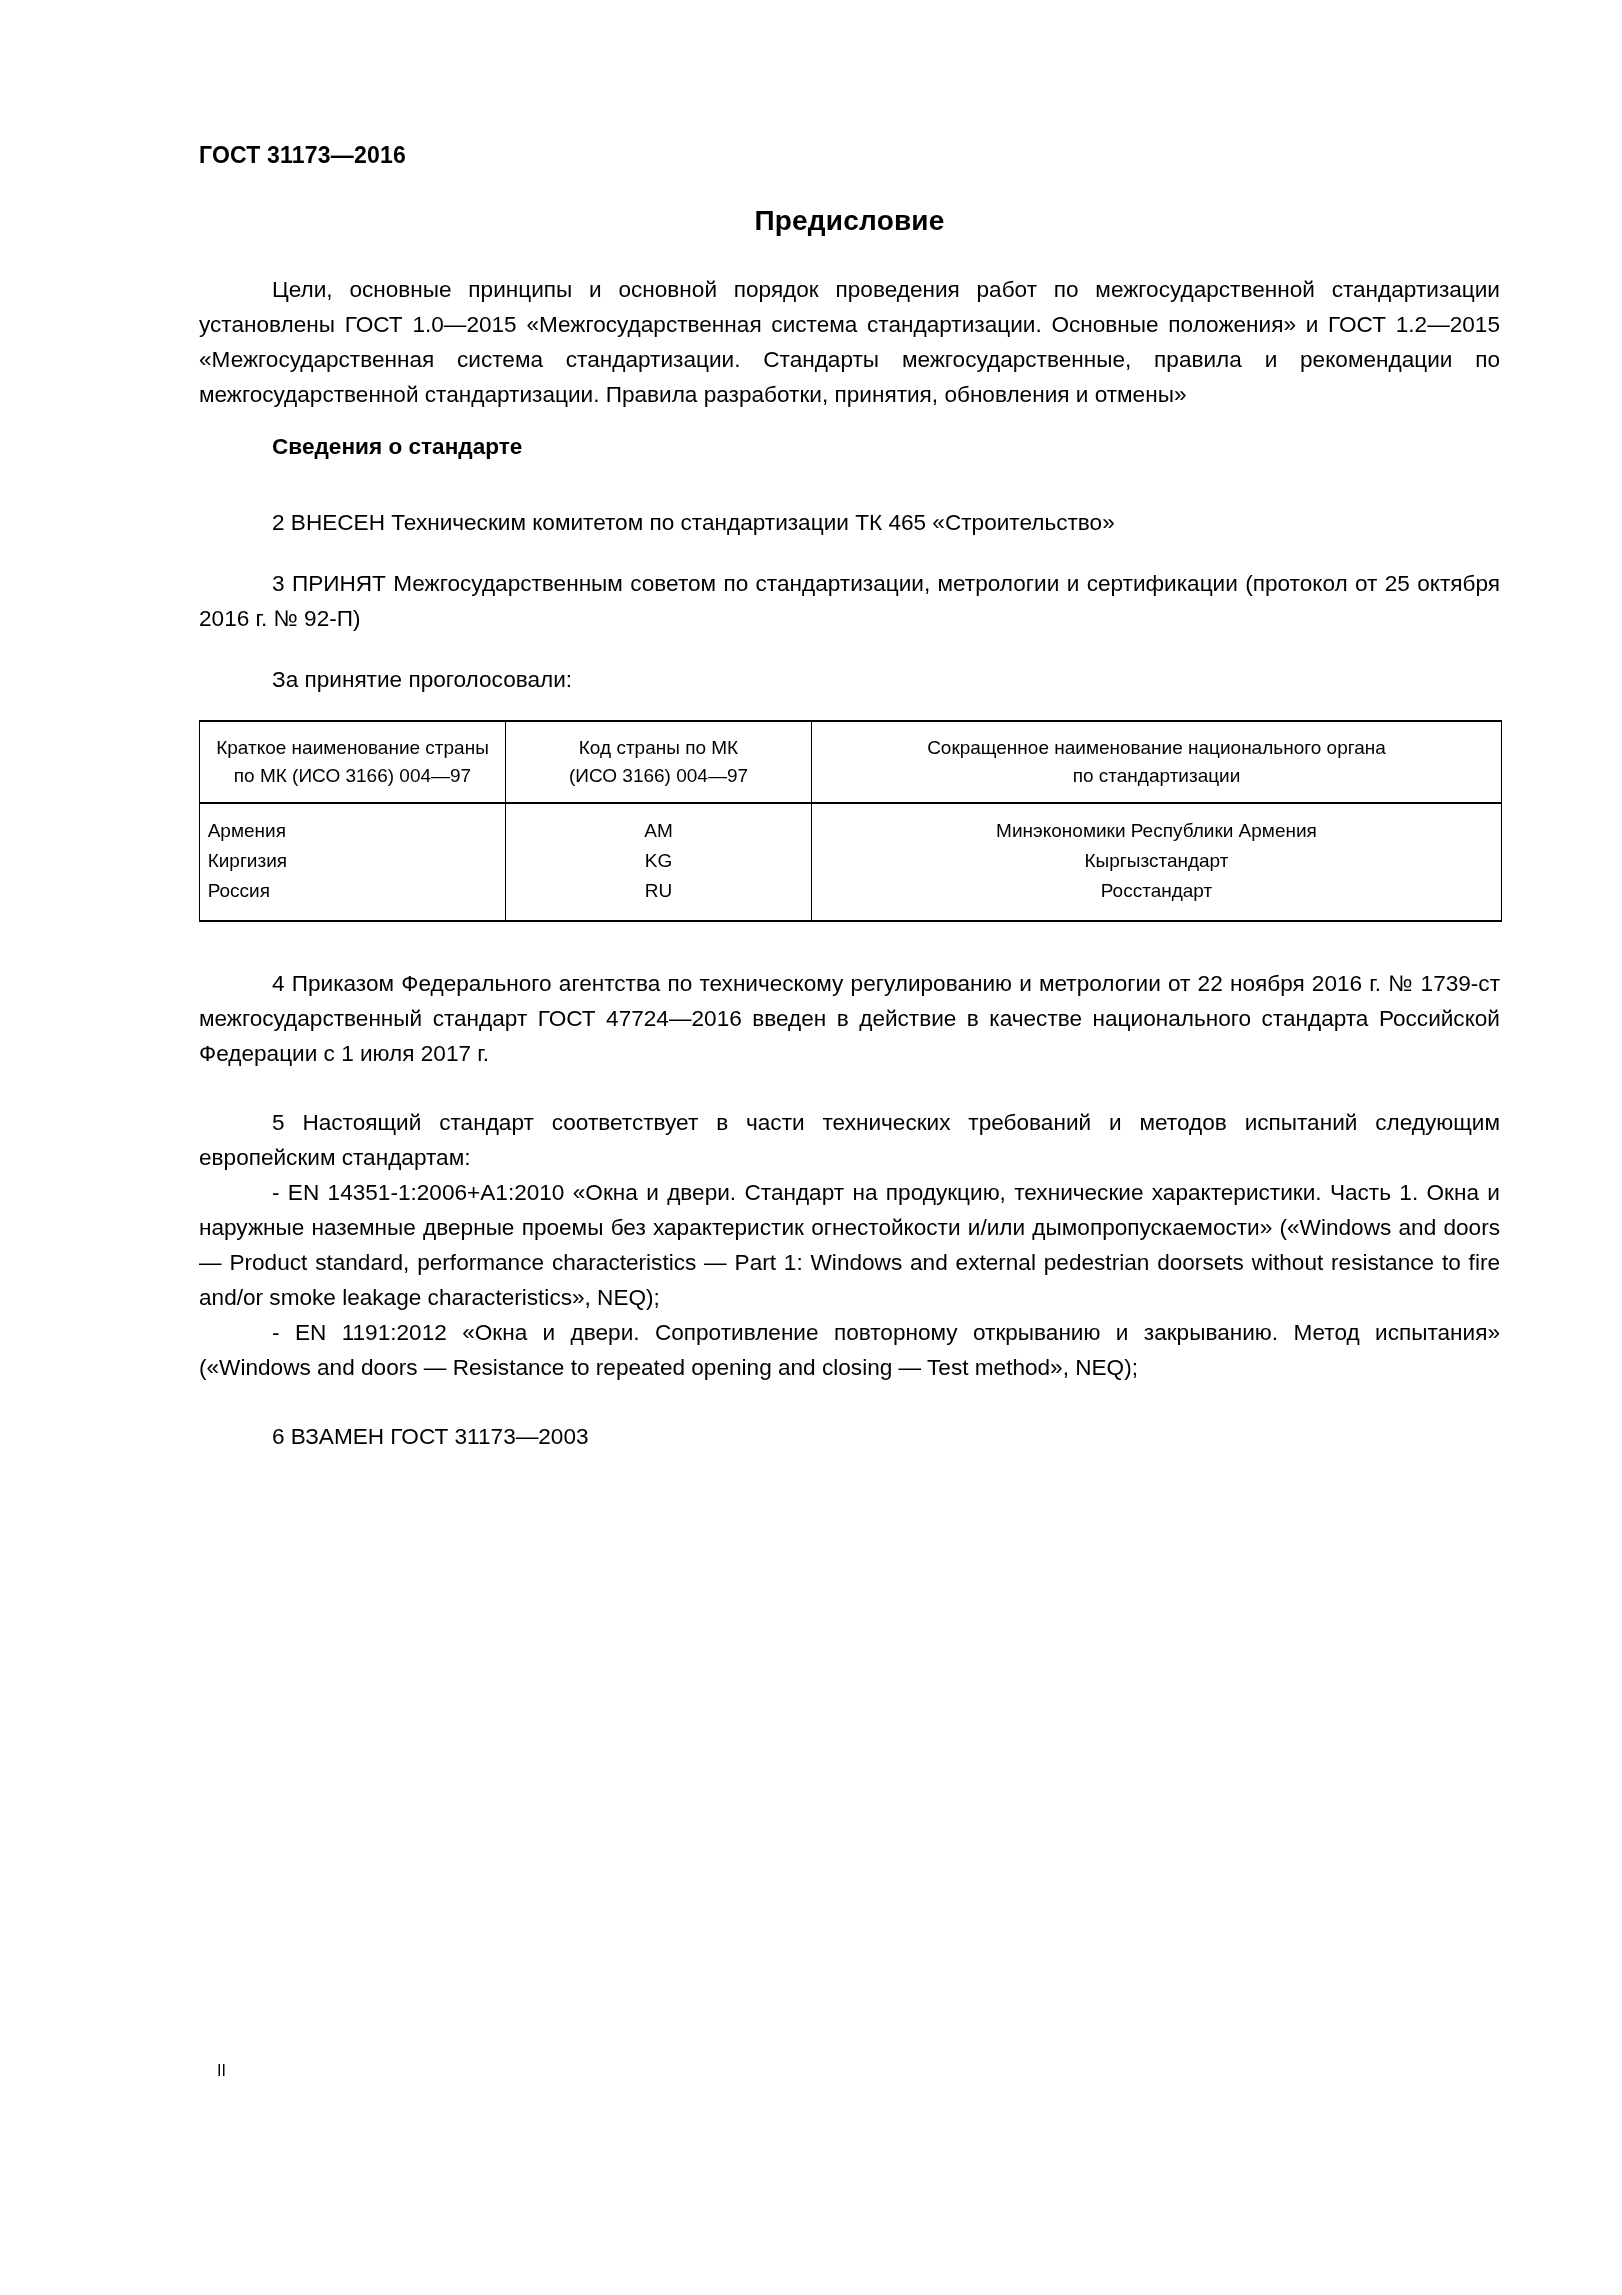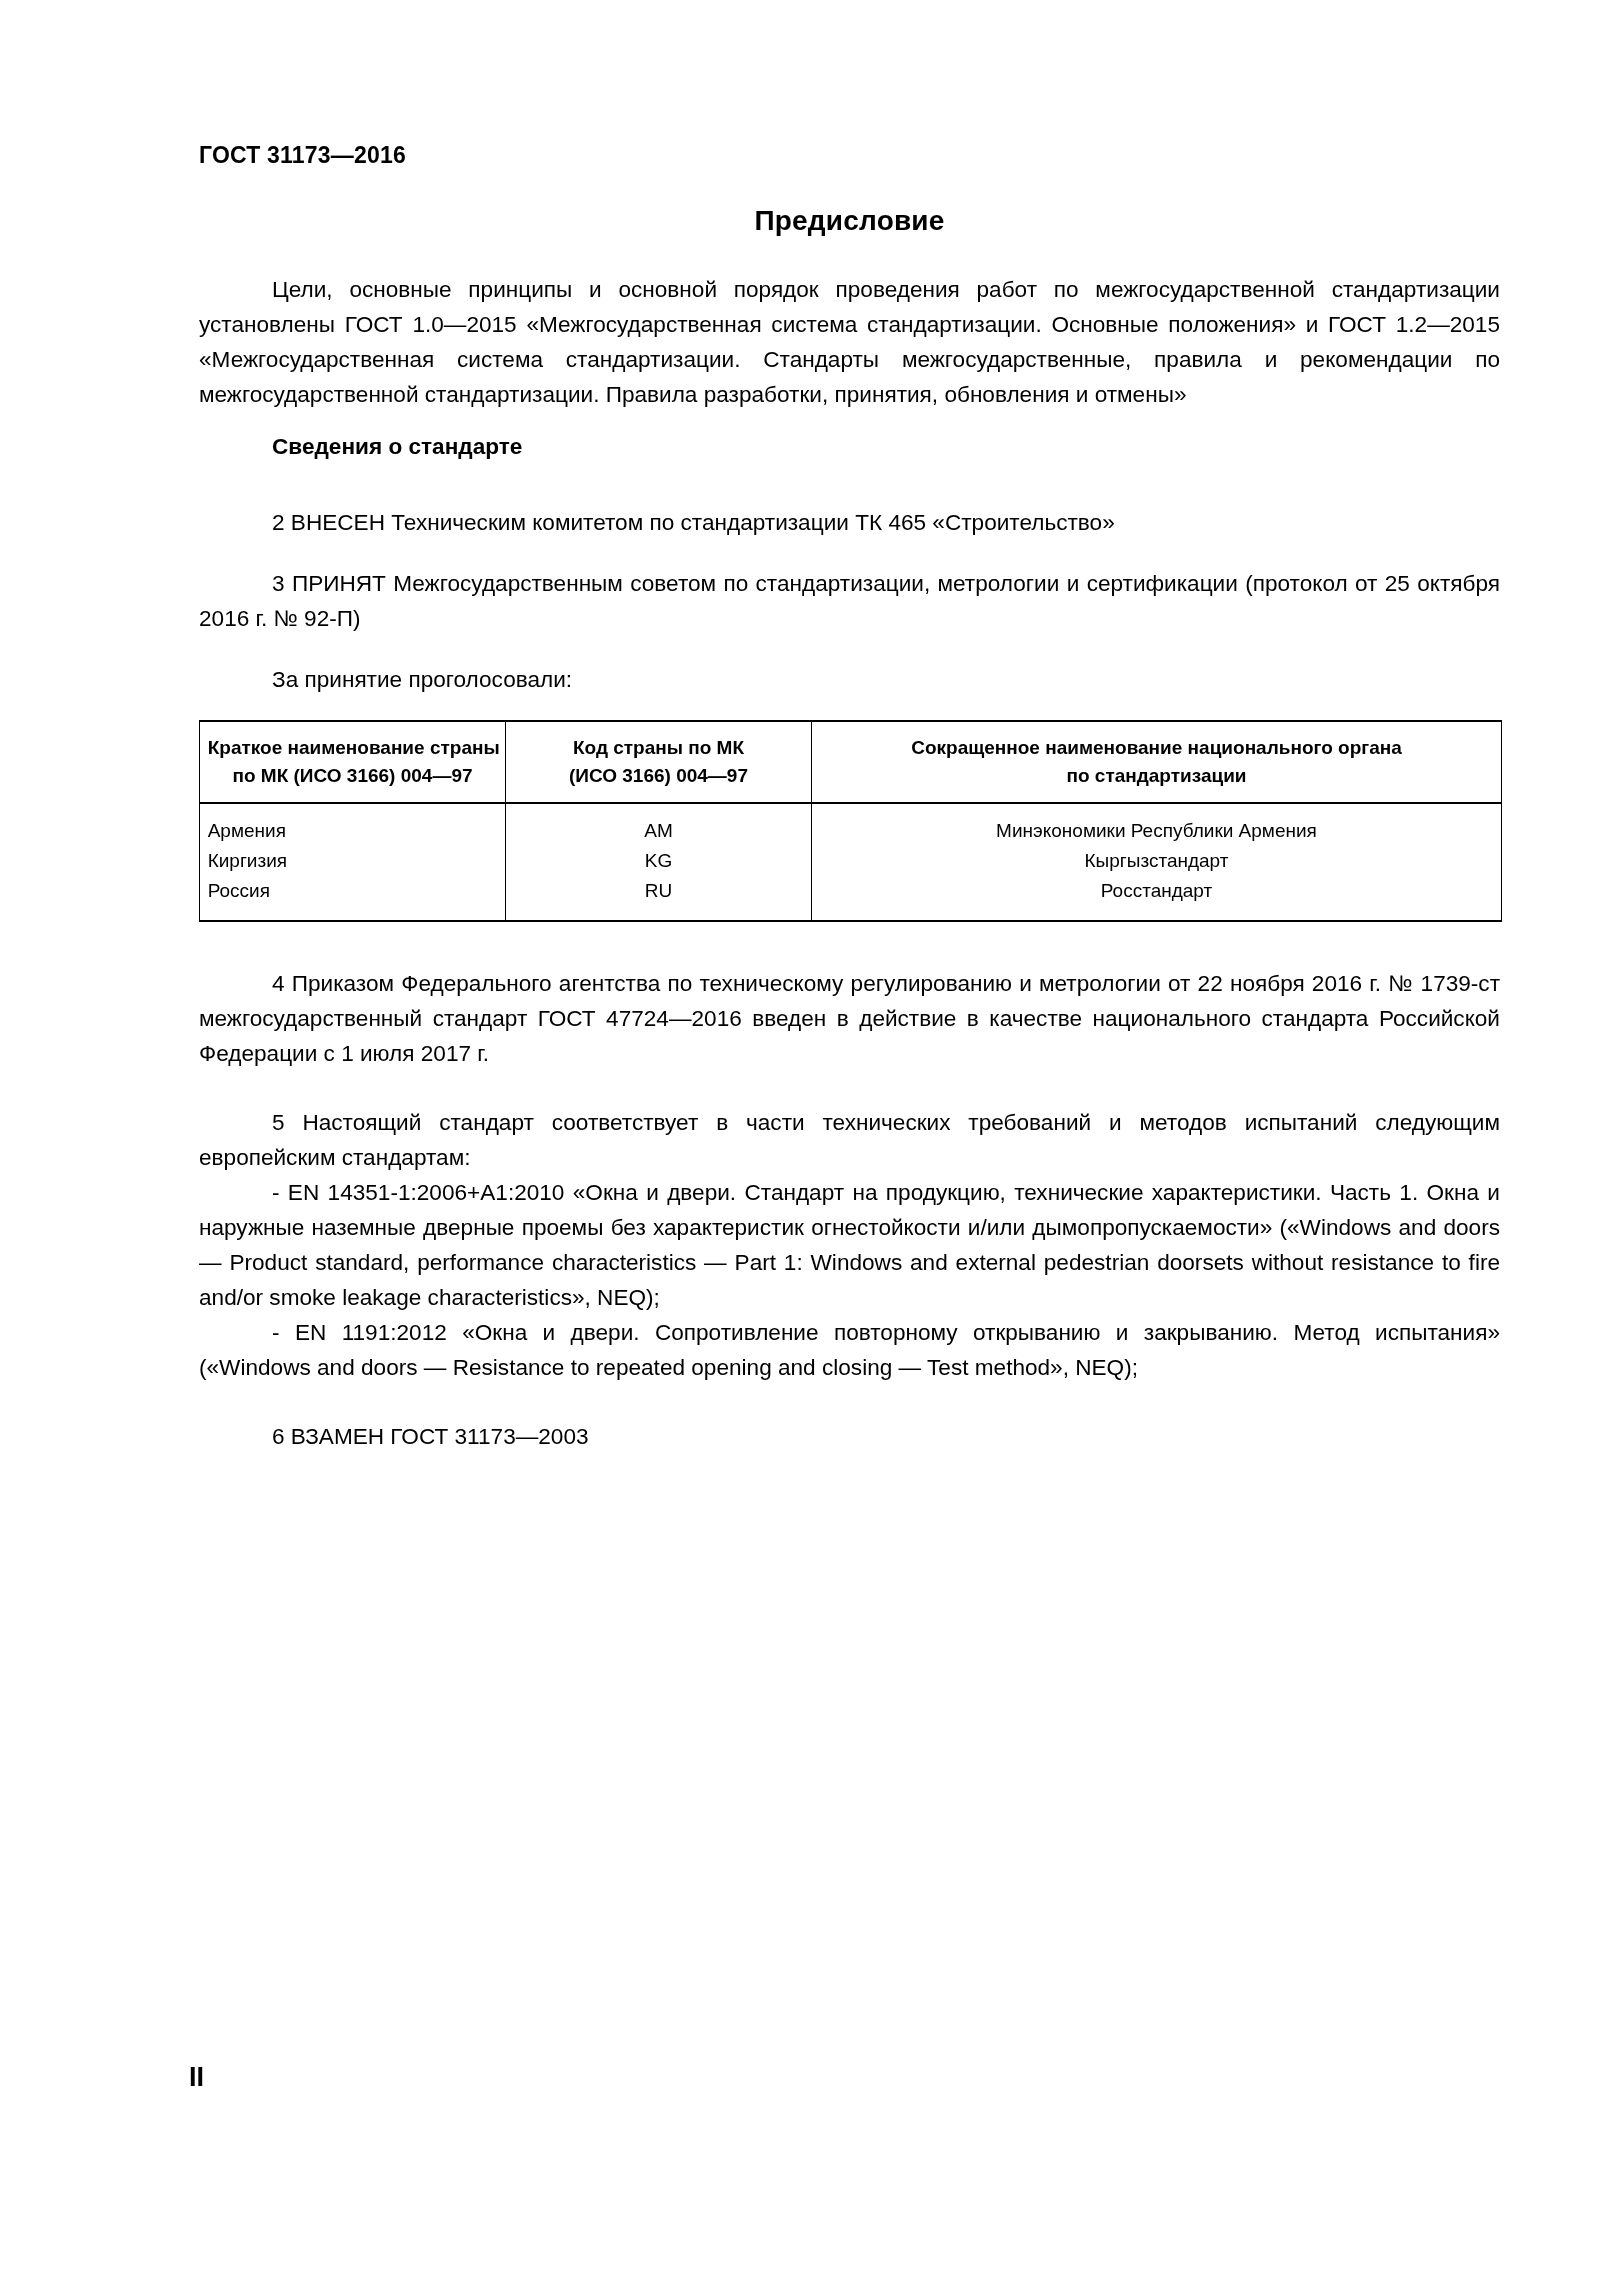--- a/index.html
+++ b/index.html
@@ -84,43 +84,42 @@
   table.vote-table td {
     border-left: 1.5px solid #000;
     border-right: 1.5px solid #000;
     padding: 0;
     vertical-align: top;
   }
   table.vote-table thead th {
     border-top: 2.3px solid #000;
     border-bottom: 2.3px solid #000;
     text-align: center;
-    font-weight: bold;
+    font-weight: normal;
     line-height: 27.5px;
     padding: 12.2px 7.7px 12.2px 7.7px;
   }
   table.vote-table tbody td {
     border-bottom: 2.3px solid #000;
     line-height: 30px;
     padding: 12.2px 7.7px 13.8px 7.7px;
   }
   td.c1 { padding-left: 21.4px; text-align: left; }
   td.c2 { text-align: center; }
   td.c3 { padding-left: 21.4px; text-align: center; }
   .cell-line { display: block; white-space: nowrap; }
   .col-w1 { width: 306px; }
   .col-w2 { width: 306px; }
   .col-w3 { width: 690px; }
   
   .page-number {
     position: absolute;
-    left: 181px;
+    left: 209px;
     top: 2062px;
-    font-size: 27px;
-    font-weight: bold;
+    font-size: 16px;
   }
 </style>
 </head>
 <body>
 
 <div class="page">
 
   <div class="doc-header">ГОСТ 31173—2016</div>
 
   <div class="content">

